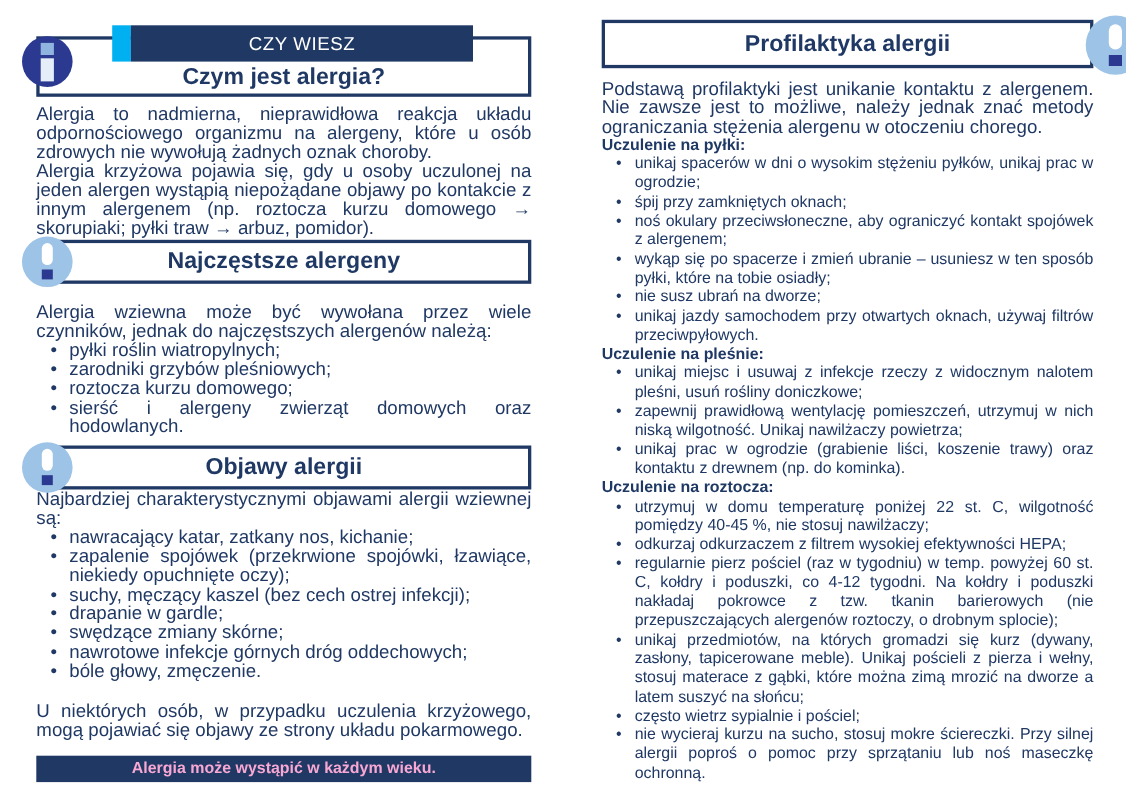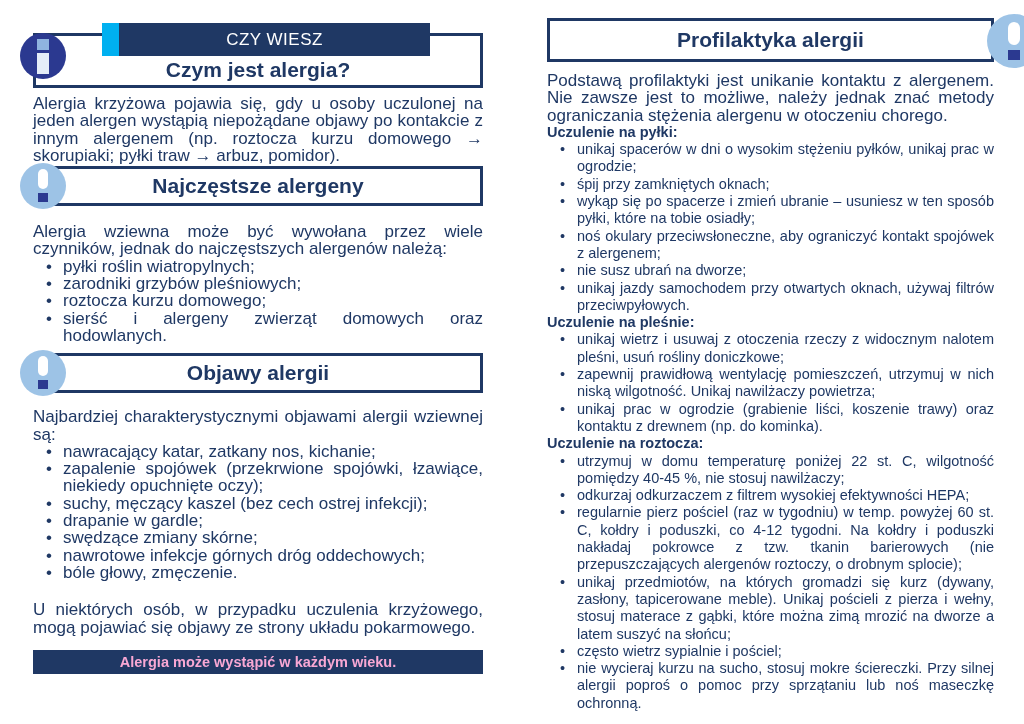--- a/index.html
+++ b/index.html
@@ -64,21 +64,21 @@
   .hbox2 .icon-excl,.hbox3 .icon-excl{left:-16px;top:-6px;}
   .icon-excl.lg{width:54px;height:54px;right:-50px;left:auto;top:-7px;}
   .icon-excl.lg .e-stem{left:21px;top:8px;width:12px;height:23px;border-radius:6px;}
   .icon-excl.lg .e-dot{left:21px;top:36px;width:12px;height:10px;}
 
   
   .body-block{font-size:17px;line-height:17.3px;}
   .body-block p{margin:0;text-align:justify;}
   .first-block{margin-top:7px;}
   .sec2-body{margin-top:17px;}
-  .sec3-body{margin-top:15px;}
+  .sec3-body{}
   .outro{margin-top:20px;}
   .introR{margin-top:10px;}
   .group{font-size:14.5px;line-height:17.3px;}
   .group-heading{font-weight:bold;}
   .group1{margin-top:0px;}
   .group2,.group3{}
 
   ul.bullets{list-style:none;margin:0;padding:0;}
   ul.bullets li{position:relative;padding-left:30px;text-align:justify;}
   ul.bullets li::before{content:"\2022";position:absolute;left:13px;top:0;}
@@ -103,20 +103,21 @@
         <span class="i-stem"></span>
       </div>
       <div class="kicker">
         <span class="kicker-accent"></span>
         <span class="kicker-body">CZY WIESZ</span>
       </div>
       <div class="hbox-title">Czym jest alergia?</div>
     </div>
 
     <div class="body-block first-block">
+      <p>Alergia to nadmierna, nieprawidłowa reakcja układu odpornościowego organizmu na alergeny, które u osób zdrowych nie wywołują żadnych oznak choroby.</p>
       <p>Alergia krzyżowa pojawia się, gdy u osoby uczulonej na jeden alergen wystąpią niepożądane objawy po kontakcie z innym alergenem (np. roztocza kurzu domowego → skorupiaki; pyłki traw → arbuz, pomidor).</p>
     </div>
 
     <div class="hbox hbox2">
       <div class="icon-excl">
         <span class="e-stem"></span>
         <span class="e-dot"></span>
       </div>
       <div class="hbox-title">Najczęstsze alergeny</div>
     </div>
@@ -174,31 +175,31 @@
 
     <div class="body-block introR">
       <p>Podstawą profilaktyki jest unikanie kontaktu z alergenem. Nie zawsze jest to możliwe, należy jednak znać metody ograniczania stężenia alergenu w otoczeniu chorego.</p>
     </div>
 
     <div class="group group1">
       <div class="group-heading">Uczulenie na pyłki:</div>
       <ul class="bullets">
         <li>unikaj spacerów w dni o wysokim stężeniu pyłków, unikaj prac w ogrodzie;</li>
         <li>śpij przy zamkniętych oknach;</li>
+        <li>noś okulary przeciwsłoneczne, aby ograniczyć kontakt spojówek z alergenem;</li>
         <li>wykąp się po spacerze i zmień ubranie – usuniesz w ten sposób pyłki, które na tobie osiadły;</li>
-        <li>noś okulary przeciwsłoneczne, aby ograniczyć kontakt spojówek z alergenem;</li>
         <li>nie susz ubrań na dworze;</li>
         <li>unikaj jazdy samochodem przy otwartych oknach, używaj filtrów przeciwpyłowych.</li>
       </ul>
     </div>
 
     <div class="group group2">
       <div class="group-heading">Uczulenie na pleśnie:</div>
       <ul class="bullets">
-        <li>unikaj wietrz i usuwaj z otoczenia rzeczy z widocznym nalotem pleśni, usuń rośliny doniczkowe;</li>
+        <li>unikaj miejsc i usuwaj z infekcje rzeczy z widocznym nalotem pleśni, usuń rośliny doniczkowe;</li>
         <li>zapewnij prawidłową wentylację pomieszczeń, utrzymuj w nich niską wilgotność. Unikaj nawilżaczy powietrza;</li>
         <li>unikaj prac w ogrodzie (grabienie liści, koszenie trawy) oraz kontaktu z drewnem (np. do kominka).</li>
       </ul>
     </div>
 
     <div class="group group3">
       <div class="group-heading">Uczulenie na roztocza:</div>
       <ul class="bullets">
         <li>utrzymuj w domu temperaturę poniżej 22 st. C, wilgotność pomiędzy 40-45 %, nie stosuj nawilżaczy;</li>
         <li>odkurzaj odkurzaczem z filtrem wysokiej efektywności HEPA;</li>

